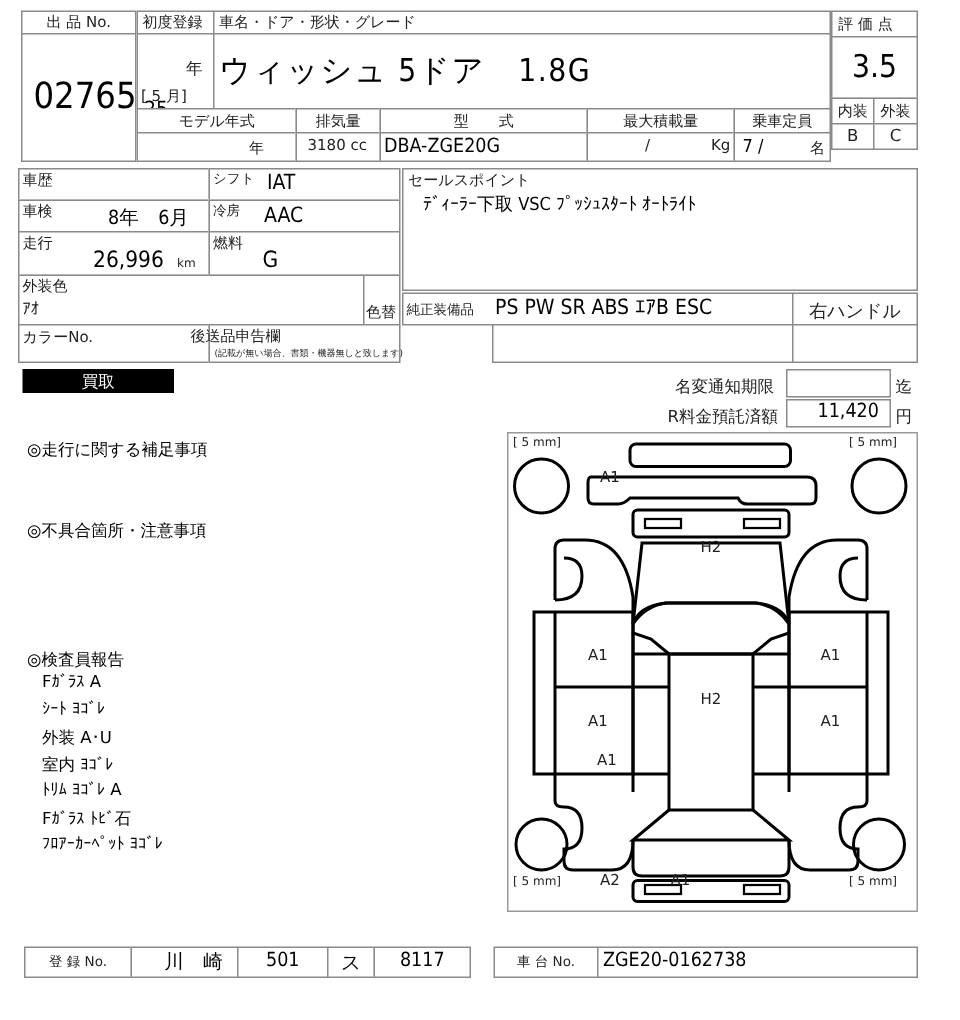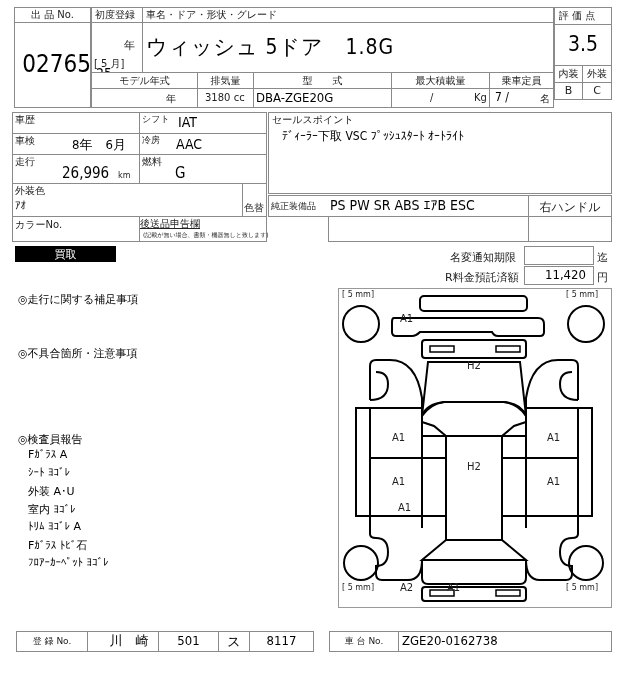--- a/index.html
+++ b/index.html
@@ -96,21 +96,21 @@
 
 <div class="cell" style="left:12px;top:183px;width:231px;height:34px;"></div>
 <div class="lbl" style="left:15px;top:184px;">外装色</div>
 <div class="lbl" style="left:15px;top:199px;font-size:11px;">ｱｵ</div>
 <div class="cell" style="left:242px;top:183px;width:25px;height:34px;"></div>
 <div class="lbl" style="left:244px;top:184px;margin-top:17px;">色替</div>
 
 <div class="cell" style="left:12px;top:216px;width:128px;height:26px;"></div>
 <div class="lbl" style="left:15px;top:218px;">カラーNo.</div>
 <div class="cell" style="left:139px;top:216px;width:128px;height:26px;"></div>
-<div class="lbl" style="left:140px;top:217px;text-decoration:underline;">後送品申告欄</div>
+<div class="lbl" style="left:127px;top:217px;">後送品申告欄</div>
 <div class="lbl" style="left:143px;top:231px;font-size:6px;">(記載が無い場合、書類・機器無しと致します)</div>
 
 <div class="cell" style="left:268px;top:112px;width:344px;height:82px;"></div>
 <div class="lbl" style="left:272px;top:113px;">セールスポイント</div>
 <div class="val" style="left:282px;top:128px;font-size:12px;">ﾃﾞｨｰﾗｰ下取 VSC ﾌﾟｯｼｭｽﾀｰﾄ ｵｰﾄﾗｲﾄ</div>
 
 <div class="cell" style="left:268px;top:195px;width:261px;height:22px;"></div>
 <div class="lbl" style="left:271px;top:200px;font-size:9px;">純正装備品</div>
 <div class="val" style="left:330px;top:197px;font-size:14px;">PS PW SR ABS ｴｱB ESC</div>
 <div class="cell" style="left:528px;top:195px;width:84px;height:22px;"></div>

